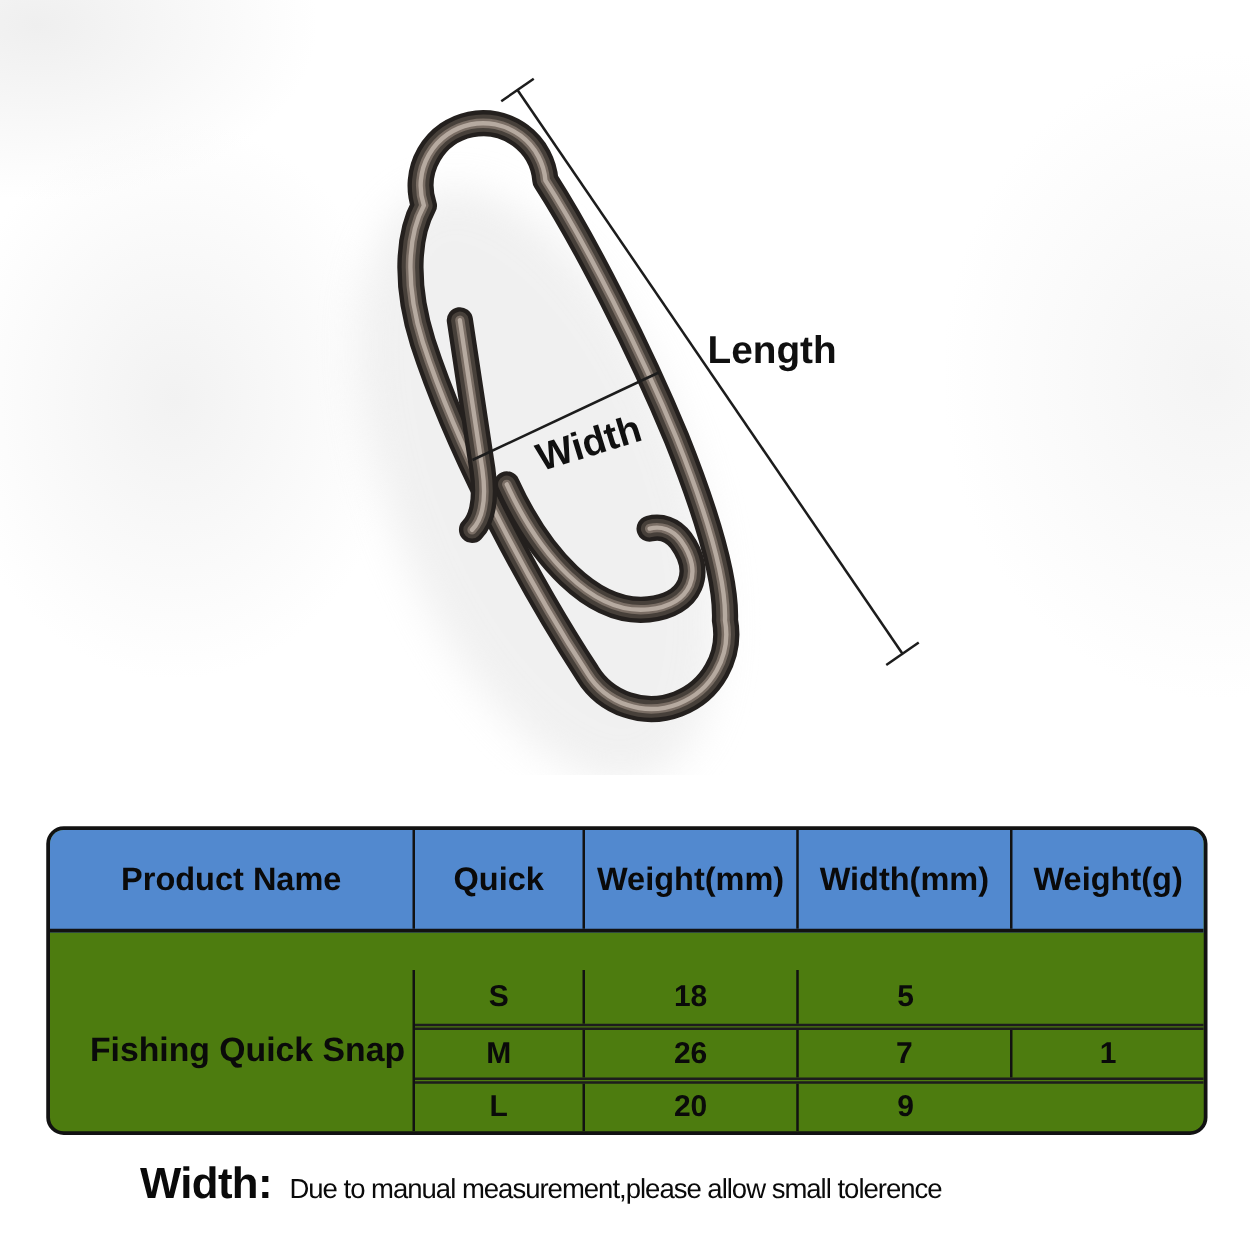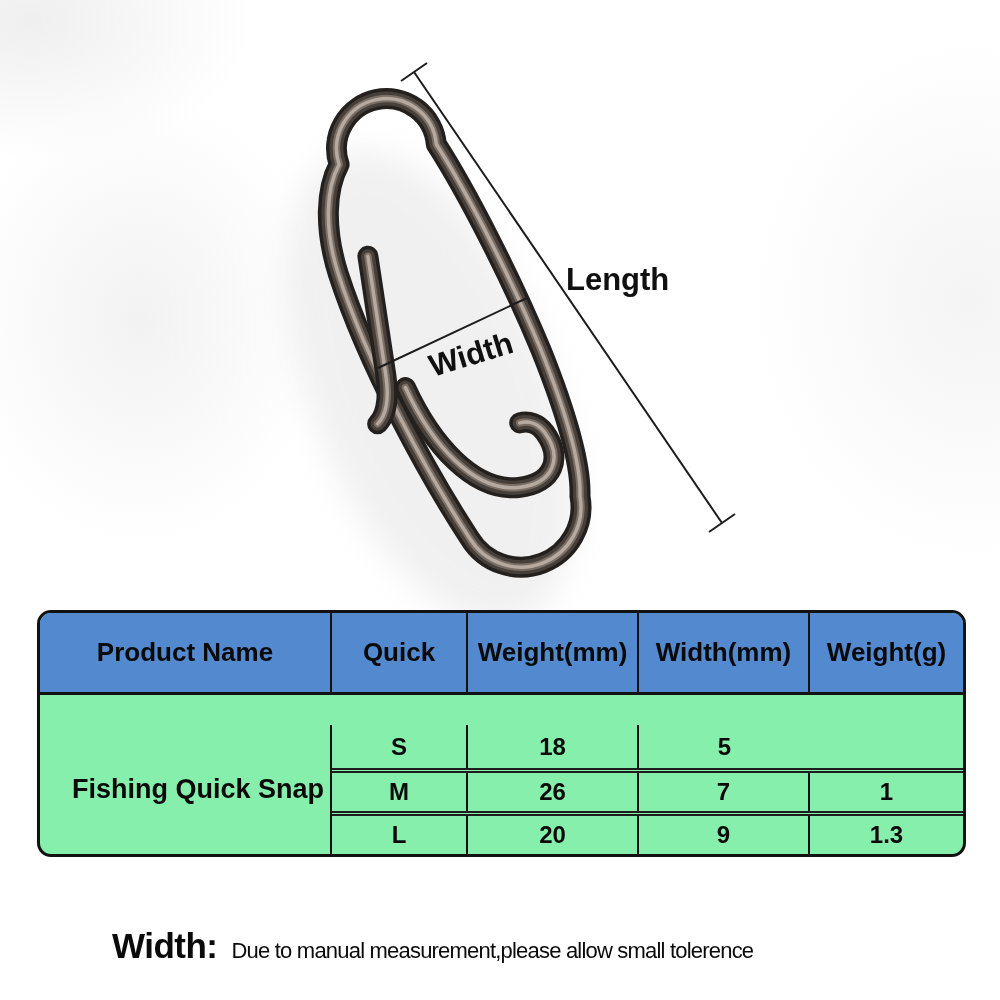--- a/index.html
+++ b/index.html
@@ -13,23 +13,23 @@
     background:
       radial-gradient(ellipse 320px 200px at 30px 20px, #efefef, rgba(255,255,255,0) 70%),
       radial-gradient(ellipse 300px 360px at 970px 300px, #f4f4f4, rgba(255,255,255,0) 72%),
       radial-gradient(ellipse 260px 320px at 140px 320px, #f2f2f2, rgba(255,255,255,0) 70%);
   }
   .figure-svg{position:absolute;left:0;top:0;width:1000px;height:620px;}
   .dim-label{font-weight:700;font-size:31px;fill:#101010;}
 
   
   .spec-table{
-    position:absolute;left:37px;top:610px;width:929px;height:247px;
+    position:absolute;left:37px;top:661px;width:929px;height:247px;
     border:3px solid #121212;border-radius:14px;overflow:hidden;
-    display:flex;flex-direction:column;background:#86efac;box-sizing:border-box;gap:30px;
+    display:flex;flex-direction:column;background:#4d7c0f;box-sizing:border-box;gap:30px;
   }
   .thead{
     height:79px;flex:0 0 79px;border-bottom:3px solid #121212;
     display:grid;grid-template-columns:292px 136px 171px 171px 1fr;
   }
   .th{
     display:flex;align-items:center;justify-content:center;
     font-weight:700;font-size:26px;letter-spacing:0px;box-sizing:border-box;
     border-right:2px solid #121212;
   }
@@ -130,21 +130,20 @@
         <div class="body-row">
           <div class="td">M</div>
           <div class="td">26</div>
           <div class="td">7</div>
           <div class="td">1</div>
         </div>
         <div class="body-row">
           <div class="td">L</div>
           <div class="td">20</div>
           <div class="td">9</div>
-          <div class="td">1.3</div>
         </div>
       </div>
     </div>
   </div>
 
   <div class="note-line">
     <span class="note-prefix">Width:</span>
     <span class="note-text">Due to manual measurement,please allow small tolerence</span>
   </div>
 

